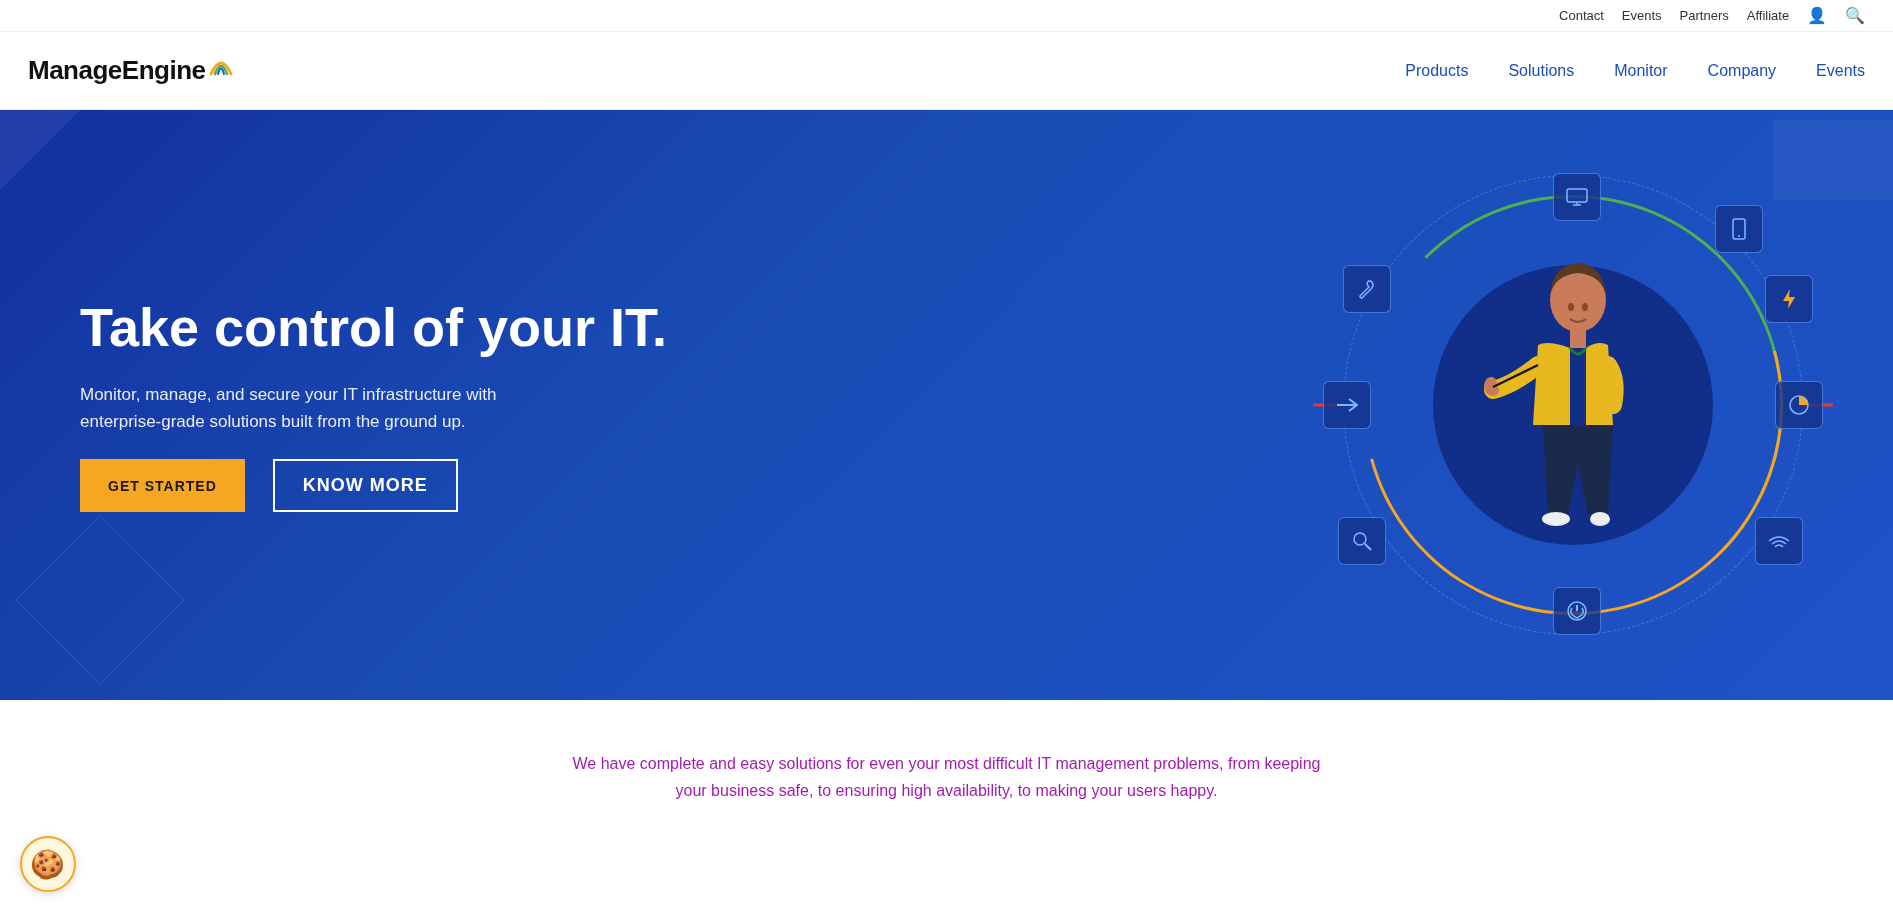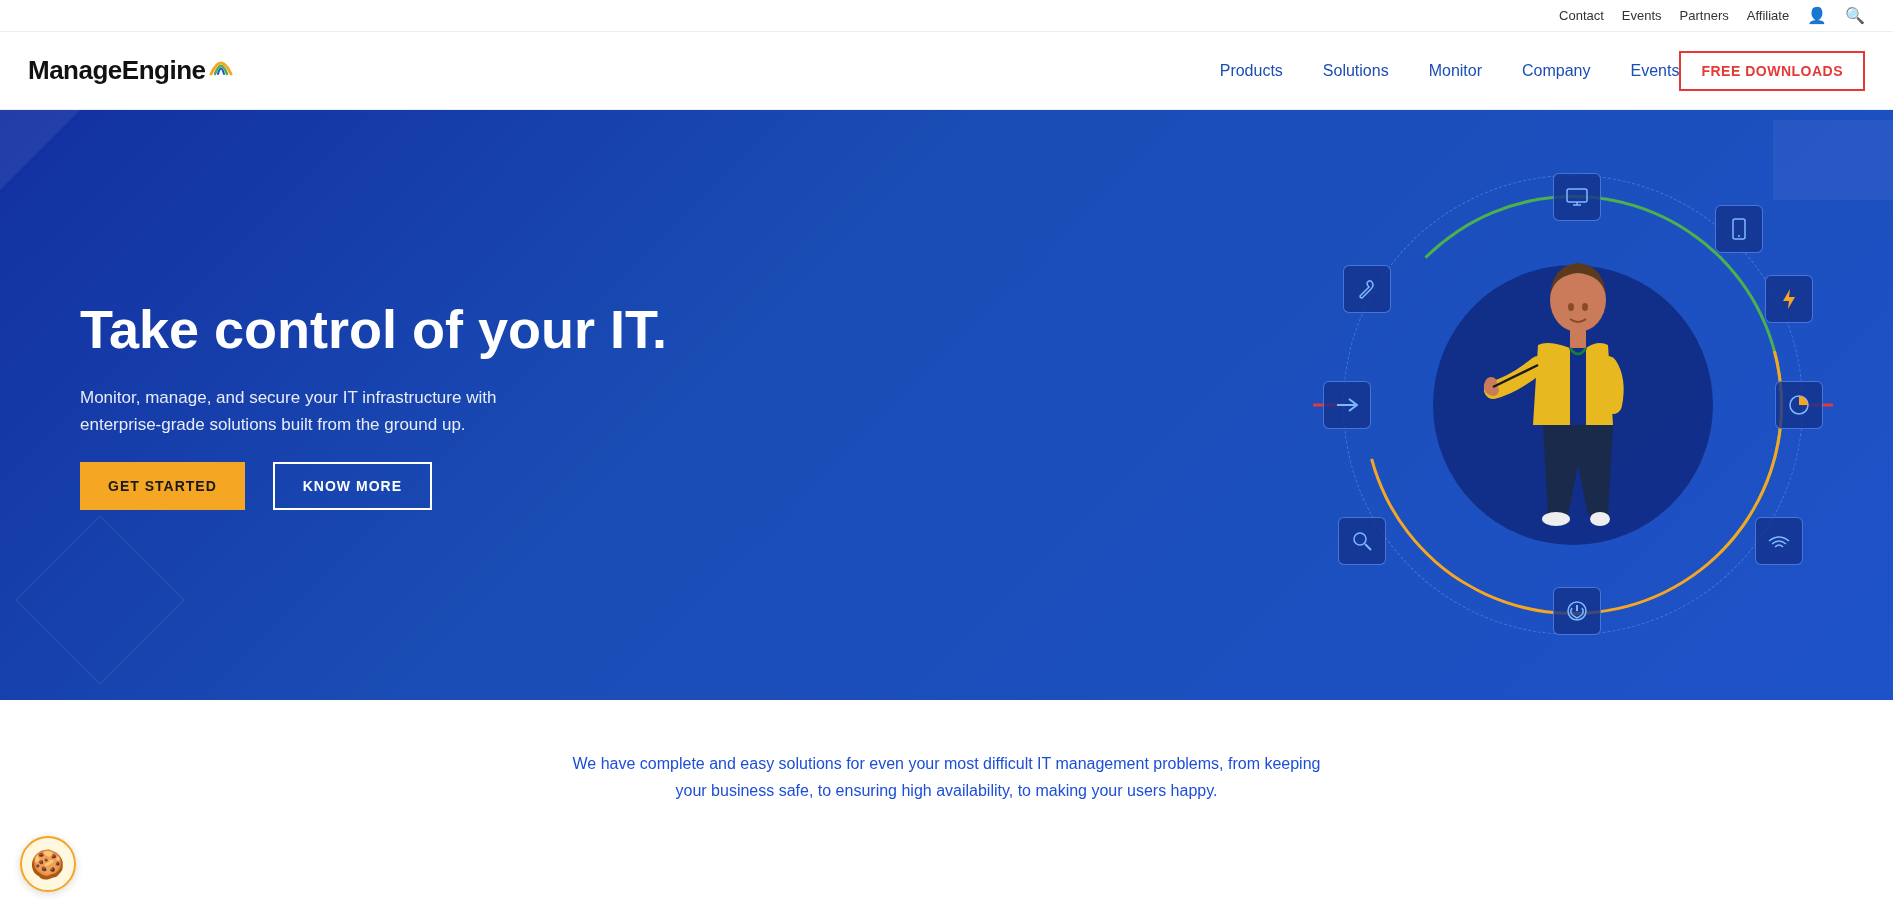--- a/index.html
+++ b/index.html
@@ -144,21 +144,21 @@
       font-weight: 700;
       letter-spacing: 1px;
       text-transform: uppercase;
       cursor: pointer;
     }
     .btn-know-more {
       background: transparent;
       color: #fff;
       border: 2px solid #fff;
       padding: 14px 28px;
-      font-size: 14px;
+      font-size: 18px;
       font-weight: 700;
       letter-spacing: 1px;
       text-transform: uppercase;
       cursor: pointer;
     }
 
     
     .hero-illustration {
       position: absolute;
       right: 60px;
@@ -232,21 +232,21 @@
     }
 
     
     .below-hero {
       background: #fff;
       padding: 50px 80px 30px;
       text-align: center;
     }
     .below-hero-text {
       font-size: 16px;
-      color: #1d4ed8;
+      color: #a21caf;
       line-height: 1.7;
       max-width: 780px;
       margin: 0 auto 40px;
     }
 
     
     .cookie-badge {
       position: fixed;
       bottom: 20px;
       left: 20px;
@@ -285,21 +285,20 @@
       <path d="M11 18 Q14 7 17 18" stroke="#1a56c4" stroke-width="2" fill="none" stroke-linecap="round"></path>
     </svg>
   </div>
   <div class="nav-links">
     <a href="#">Products</a>
     <a href="#">Solutions</a>
     <a href="#">Monitor</a>
     <a href="#">Company</a>
     <a href="#">Events</a>
   </div>
-  <button class="free-downloads-btn">FREE DOWNLOADS</button>
 </nav>
 
 <section class="hero">
   <div class="hero-decorative-tl"></div>
   <div class="hero-decorative-bl"></div>
   <div class="hero-decorative-tr"></div>
 
   <div class="hero-content">
     <h1 class="hero-title">Take control of your IT.</h1>
     <p class="hero-subtitle">Monitor, manage, and secure your IT infrastructure with enterprise-grade solutions built from the ground up.</p>

